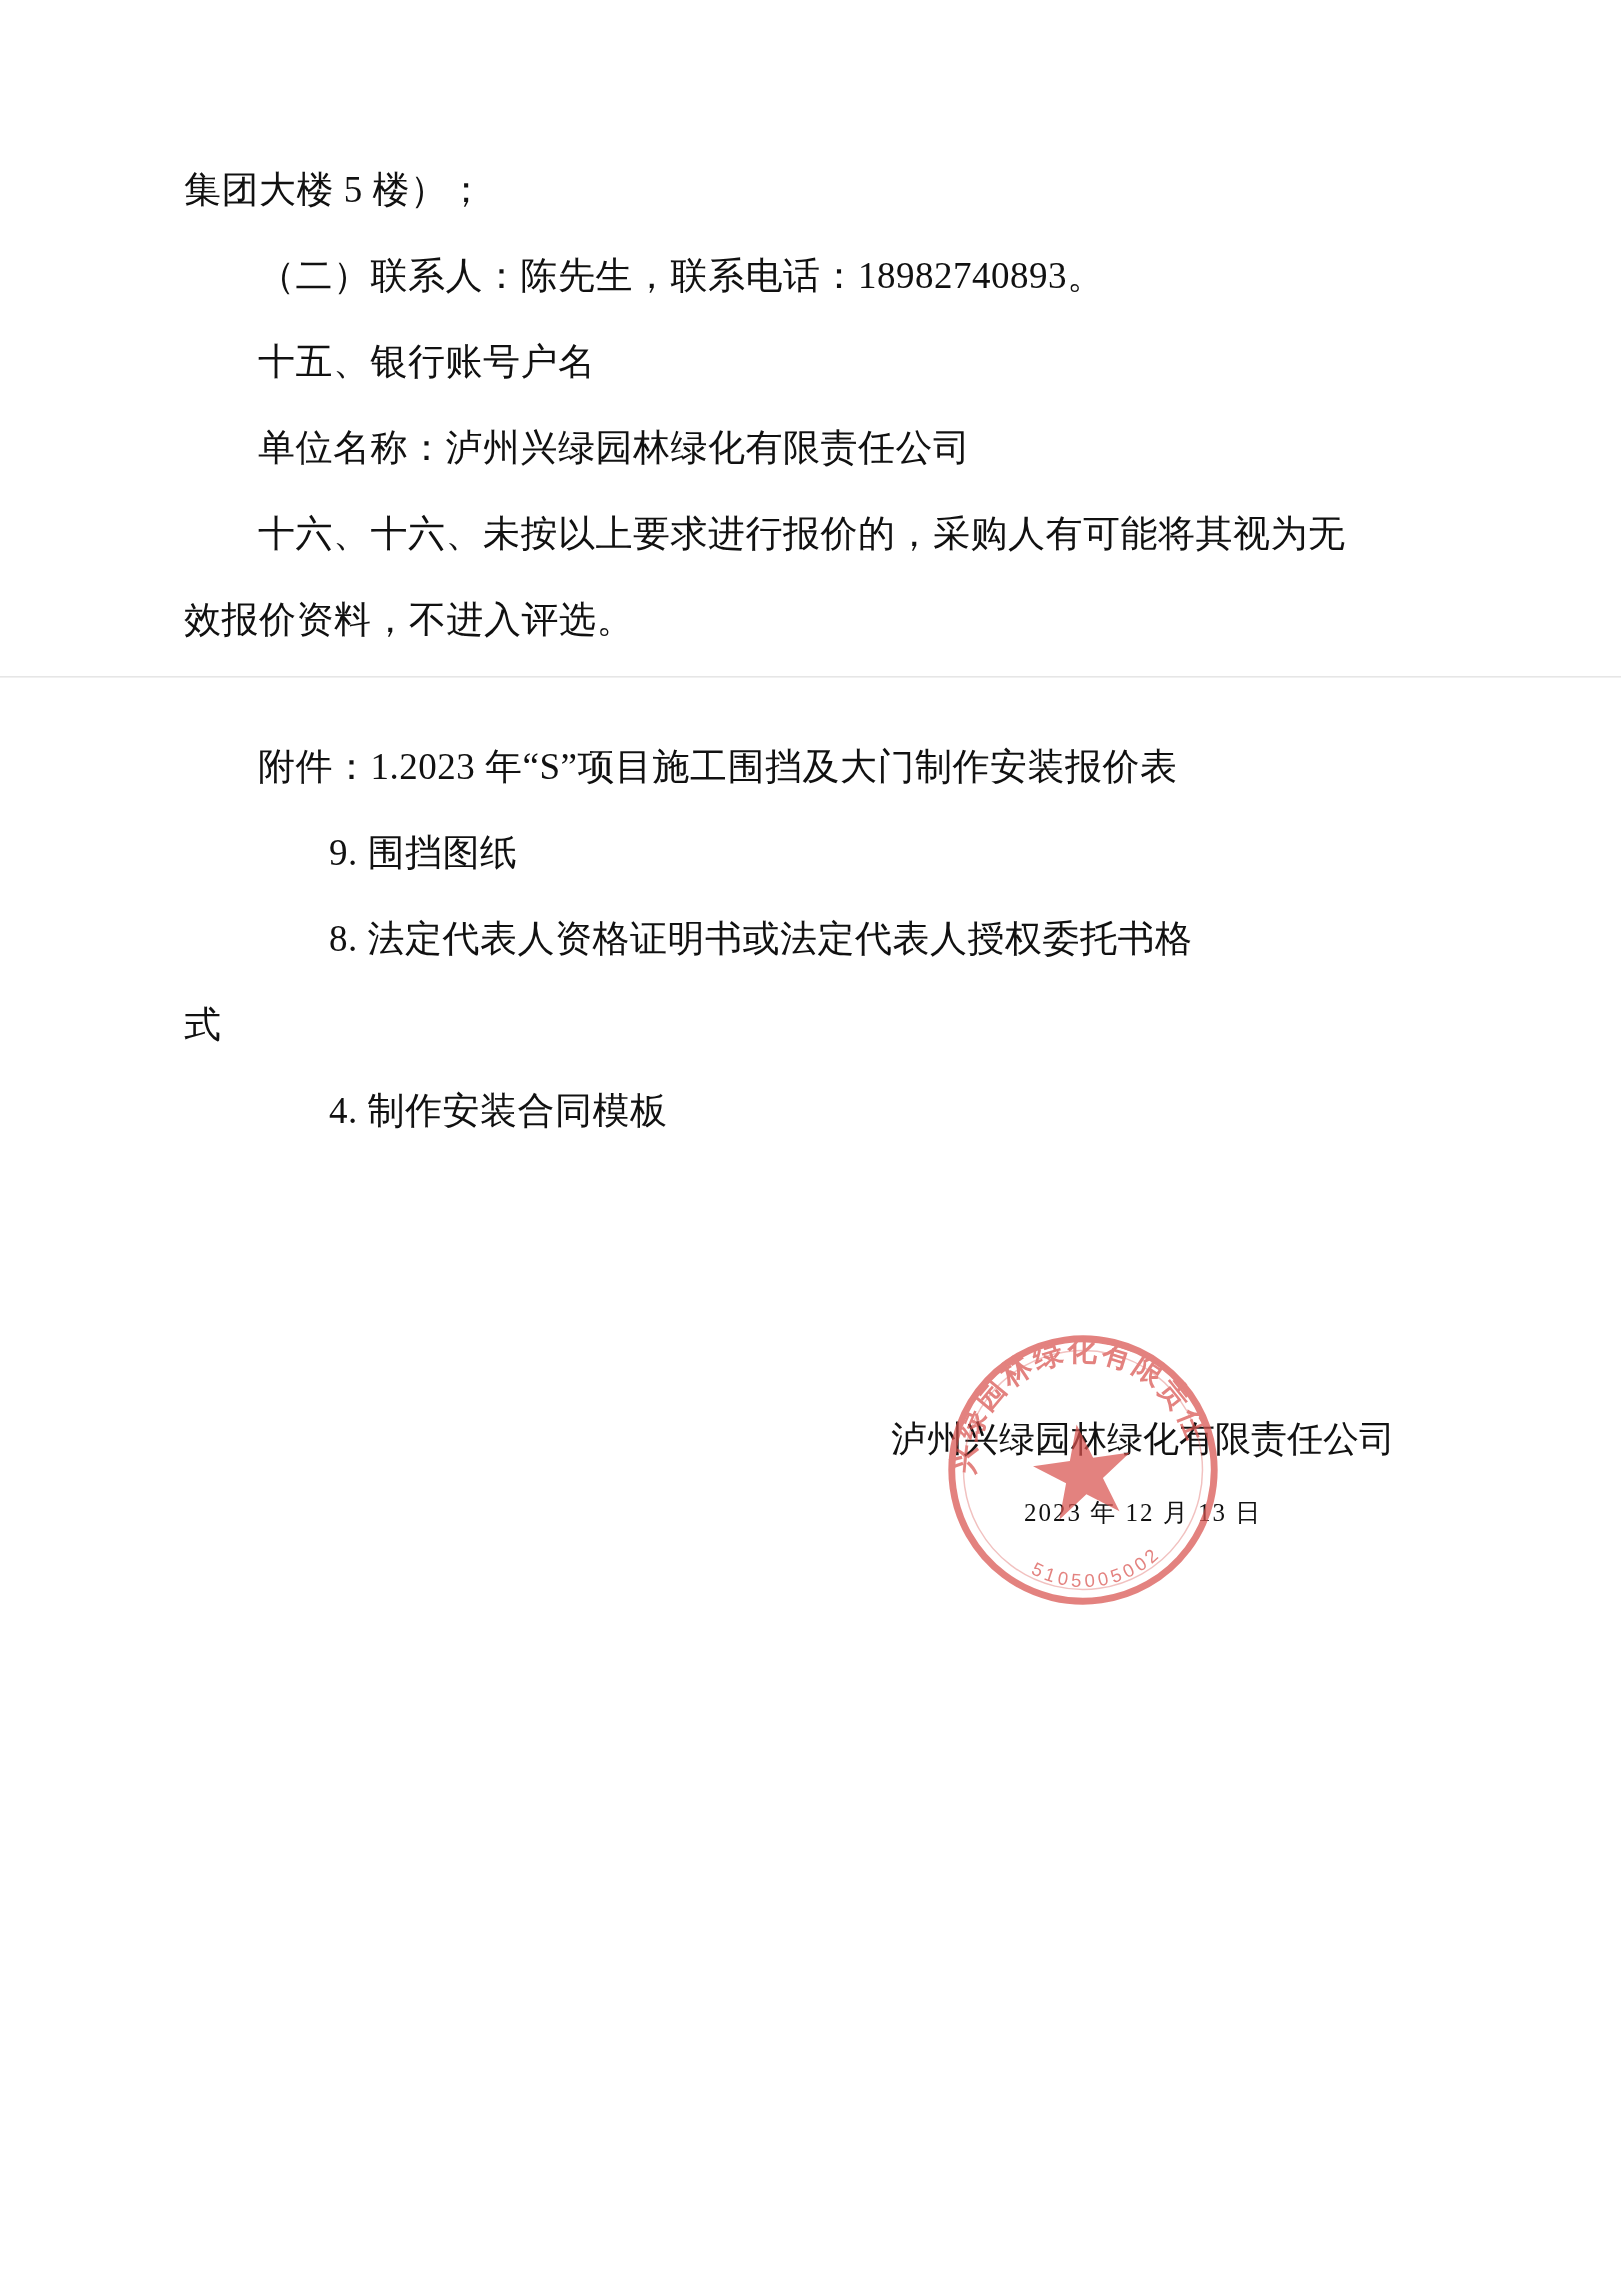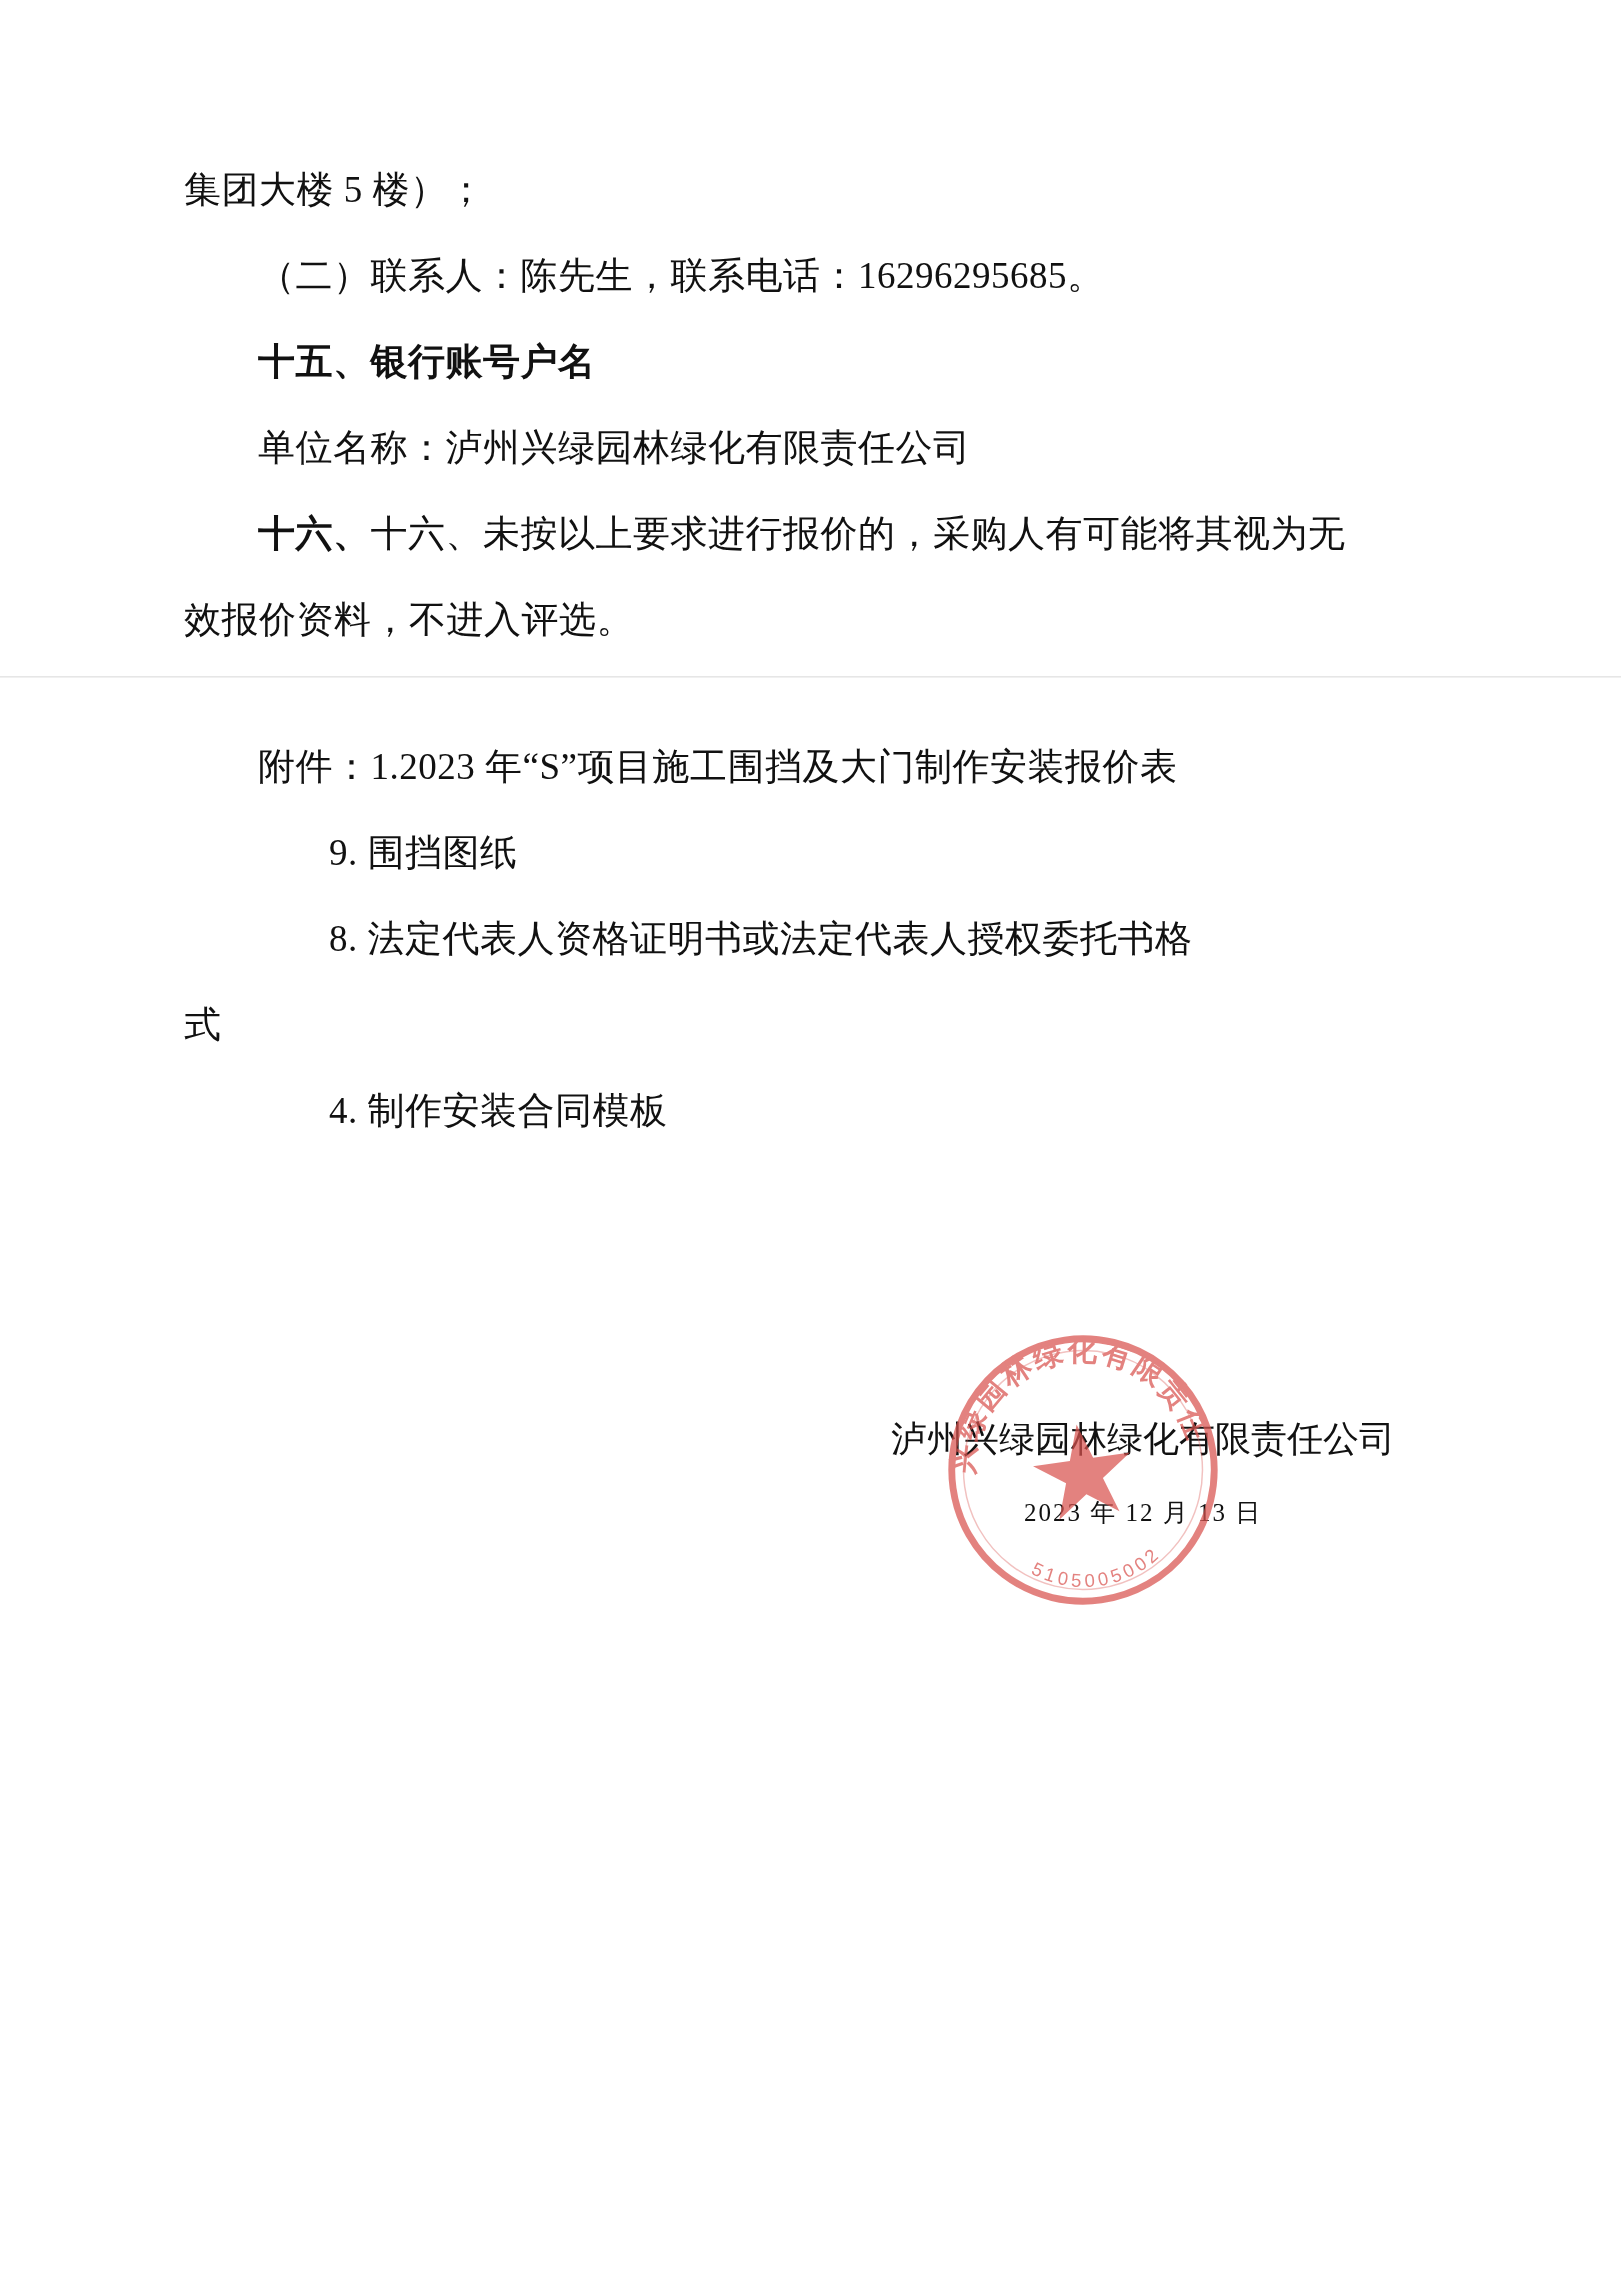--- a/index.html
+++ b/index.html
@@ -46,21 +46,21 @@
   p {
     margin: 0;
     font-size: 37px;
     line-height: 86px;
     letter-spacing: 0.5px;
     white-space: nowrap;
   }
 
   .indent1 { text-indent: 74px; }
   .indent2 { text-indent: 145px; }
-  .bold { font-weight: bold; }
+  .bold { font-weight: normal; }
   .gap-md { height: 61px; }
 
   
   .sign-block {
     position: absolute;
     right: 174px;
     top: 1402px;
     width: 608px;
     text-align: center;
   }
@@ -92,21 +92,21 @@
 
 <div class="page">
 
   <div class="scan-seam s1"></div>
   <div class="scan-seam s2"></div>
 
   <div class="content">
 
     <p>集团大楼 5 楼）；</p>
 
-    <p class="indent1">（二）联系人：陈先生，联系电话：16296295685。</p>
+    <p class="indent1">（二）联系人：陈先生，联系电话：18982740893。</p>
 
     <p class="indent1 bold">十五、银行账号户名</p>
 
     <p class="indent1">单位名称：泸州兴绿园林绿化有限责任公司</p>
 
 
 
     <p class="indent1">
       <span class="bold">十六、</span><span>十六、未按以上要求进行报价的，采购人有可能将其视为无</span>
     </p>

